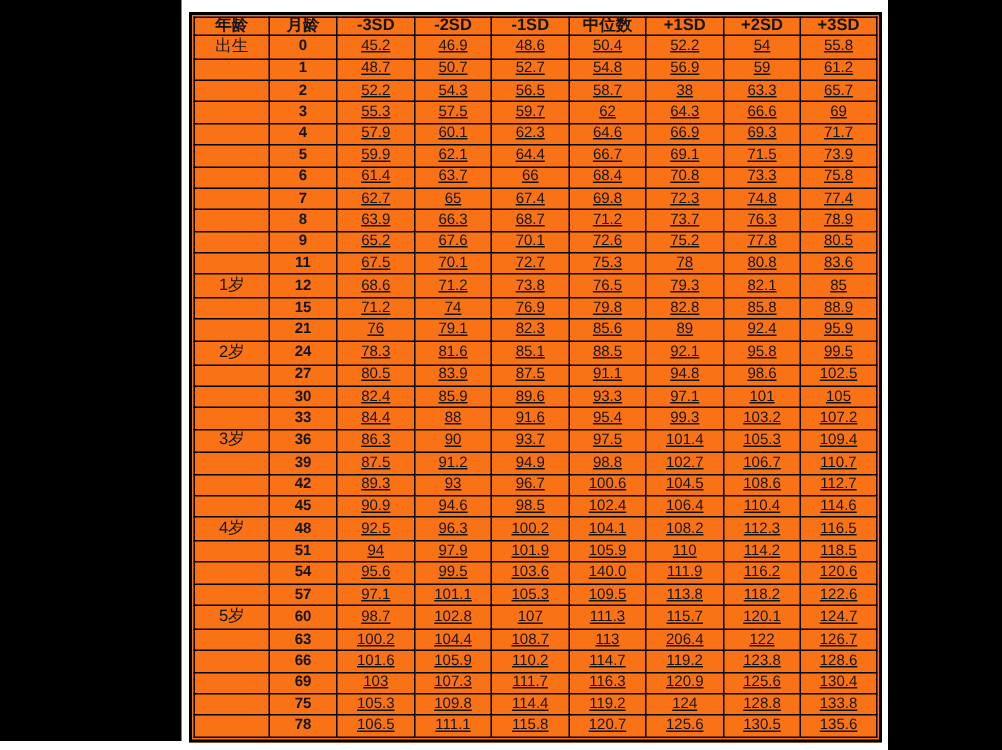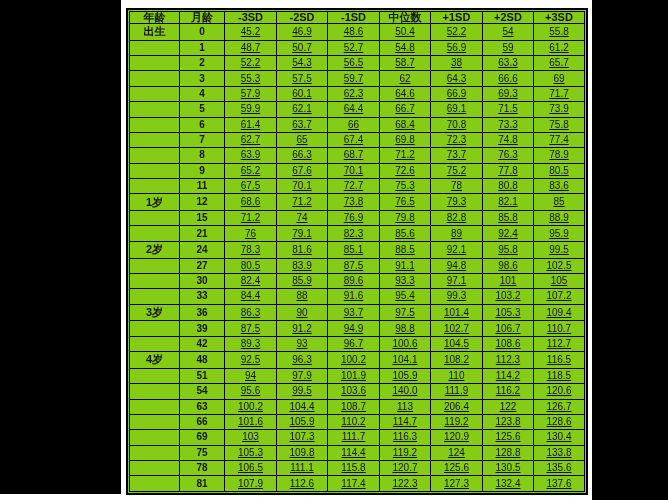--- a/index.html
+++ b/index.html
@@ -11,38 +11,38 @@
   .black-panel { position: absolute; background: #000000; }
   .black-panel.left  { left: 0;   top: 0; width: 121px; height: 494px; }
   .black-panel.right { left: 592px; top: 0; width: 76px;  height: 500px; }
 
   .table-wrap {
     position: absolute; left: 126px; top: 8px;
     width: 462px; height: 487px;
     box-sizing: border-box;
     border: 2px solid #000000;
     padding: 1px;
-    background: #84cc16;
+    background: #f97316;
   }
   table.growth {
     width: 100%; height: 100%;
     border-collapse: collapse; table-layout: fixed;
   }
   table.growth th, table.growth td {
     border: 1px solid #000000;
     text-align: center; vertical-align: middle;
     padding: 0; line-height: 1; overflow: hidden;
     white-space: nowrap;
     color: #141414;
   }
   table.growth th {
     font-size: 11px; font-weight: bold;
   }
   th.c-age, td.c-age {
-    font-size: 11px; font-weight: bold;
+    font-size: 11px; font-weight: normal;
     border-right-width: 2px;
   }
   td.c-month, th.c-month {
     font-size: 10px; font-weight: bold;
     border-right-width: 2px;
   }
   td.c-val {
     font-size: 10px; font-weight: normal;
     text-decoration: underline;
     color: #1c1c1c;
@@ -307,20 +307,31 @@
             <td class="c-month">42</td>
             <td class="c-val">89.3</td>
             <td class="c-val">93</td>
             <td class="c-val">96.7</td>
             <td class="c-val">100.6</td>
             <td class="c-val">104.5</td>
             <td class="c-val">108.6</td>
             <td class="c-val">112.7</td>
           </tr>
           <tr>
+            <td class="c-age"></td>
+            <td class="c-month">45</td>
+            <td class="c-val">90.9</td>
+            <td class="c-val">94.6</td>
+            <td class="c-val">98.5</td>
+            <td class="c-val">102.4</td>
+            <td class="c-val">106.4</td>
+            <td class="c-val">110.4</td>
+            <td class="c-val">114.6</td>
+          </tr>
+          <tr>
             <td class="c-age">4岁</td>
             <td class="c-month">48</td>
             <td class="c-val">92.5</td>
             <td class="c-val">96.3</td>
             <td class="c-val">100.2</td>
             <td class="c-val">104.1</td>
             <td class="c-val">108.2</td>
             <td class="c-val">112.3</td>
             <td class="c-val">116.5</td>
           </tr>
@@ -341,20 +352,42 @@
             <td class="c-val">95.6</td>
             <td class="c-val">99.5</td>
             <td class="c-val">103.6</td>
             <td class="c-val">140.0</td>
             <td class="c-val">111.9</td>
             <td class="c-val">116.2</td>
             <td class="c-val">120.6</td>
           </tr>
           <tr>
             <td class="c-age"></td>
+            <td class="c-month">57</td>
+            <td class="c-val">97.1</td>
+            <td class="c-val">101.1</td>
+            <td class="c-val">105.3</td>
+            <td class="c-val">109.5</td>
+            <td class="c-val">113.8</td>
+            <td class="c-val">118.2</td>
+            <td class="c-val">122.6</td>
+          </tr>
+          <tr>
+            <td class="c-age">5岁</td>
+            <td class="c-month">60</td>
+            <td class="c-val">98.7</td>
+            <td class="c-val">102.8</td>
+            <td class="c-val">107</td>
+            <td class="c-val">111.3</td>
+            <td class="c-val">115.7</td>
+            <td class="c-val">120.1</td>
+            <td class="c-val">124.7</td>
+          </tr>
+          <tr>
+            <td class="c-age"></td>
             <td class="c-month">63</td>
             <td class="c-val">100.2</td>
             <td class="c-val">104.4</td>
             <td class="c-val">108.7</td>
             <td class="c-val">113</td>
             <td class="c-val">206.4</td>
             <td class="c-val">122</td>
             <td class="c-val">126.7</td>
           </tr>
           <tr>
@@ -394,27 +427,16 @@
             <td class="c-age"></td>
             <td class="c-month">78</td>
             <td class="c-val">106.5</td>
             <td class="c-val">111.1</td>
             <td class="c-val">115.8</td>
             <td class="c-val">120.7</td>
             <td class="c-val">125.6</td>
             <td class="c-val">130.5</td>
             <td class="c-val">135.6</td>
           </tr>
-          <tr>
-            <td class="c-age"></td>
-            <td class="c-month">81</td>
-            <td class="c-val">107.9</td>
-            <td class="c-val">112.6</td>
-            <td class="c-val">117.4</td>
-            <td class="c-val">122.3</td>
-            <td class="c-val">127.3</td>
-            <td class="c-val">132.4</td>
-            <td class="c-val">137.6</td>
-          </tr>
         </tbody>
     </table>
   </div>
 </div>
 
 </body></html>

